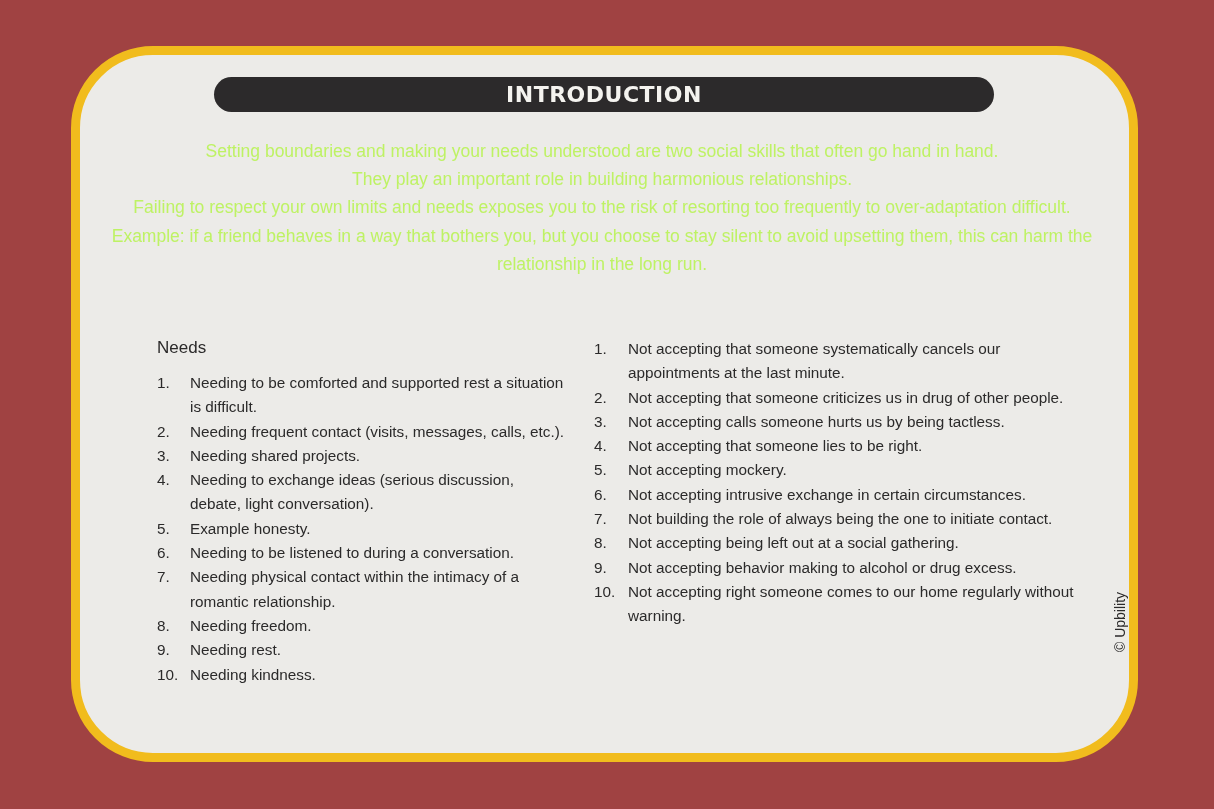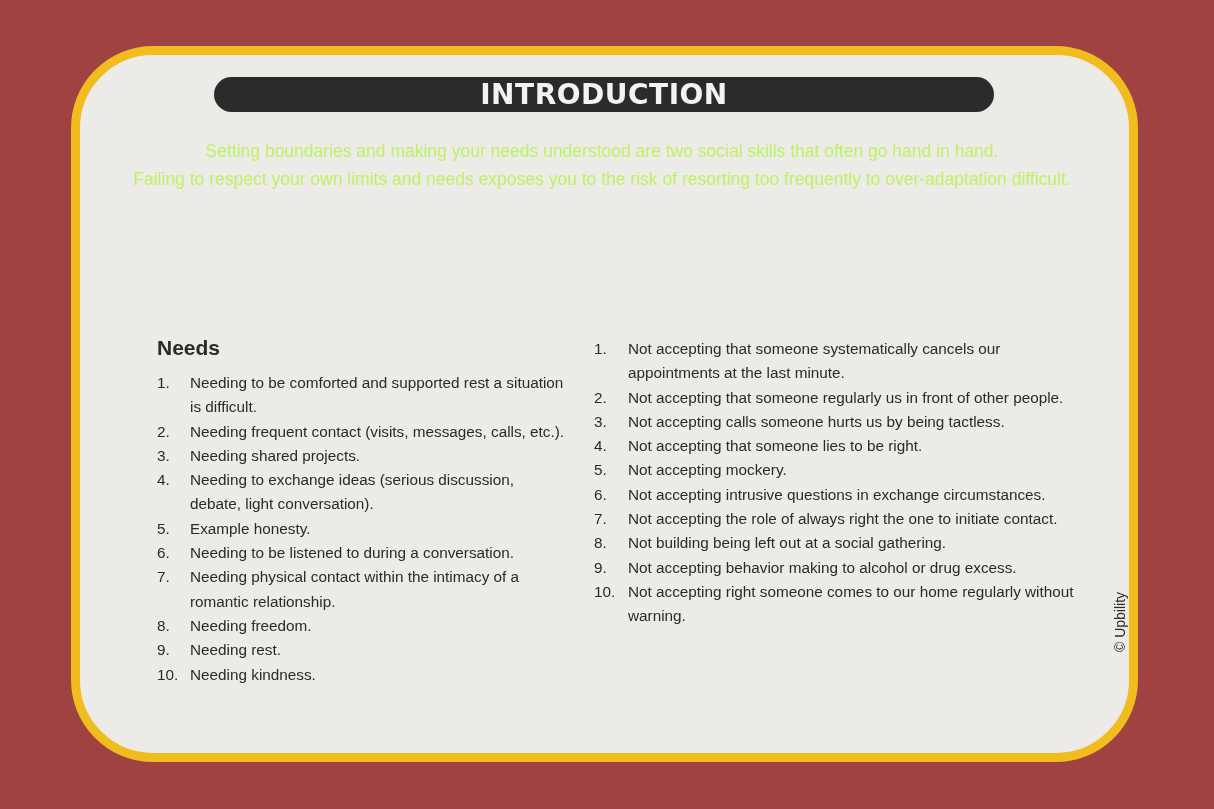--- a/index.html
+++ b/index.html
@@ -35,21 +35,21 @@
       background: #2c2a2b;
       border-radius: 18px;
       display: flex;
       align-items: center;
       justify-content: center;
     }
     .title-pill span {
       color: #f4f3ef;
       font-family: "DejaVu Sans", sans-serif;
       font-weight: bold;
-      font-size: 28px;
+      font-size: 22px;
       letter-spacing: 0.5px;
       text-transform: uppercase;
     }
     .intro {
       position: absolute;
       left: 100px;
       top: 137px;
       width: 1004px;
       text-align: center;
       font-size: 17.5px;
@@ -60,22 +60,22 @@
       margin: 0;
     }
     .col {
       position: absolute;
       top: 337px;
     }
     .col.needs { left: 157px; width: 410px; }
     .col.boundaries { left: 594px; width: 480px; }
     .col h3 {
       margin: 0 0 12px 0;
-      font-size: 21px;
-      font-weight: bold;
+      font-size: 17px;
+      font-weight: normal;
       line-height: 22px;
       color: #2b2a2a;
     }
     .col ol {
       list-style: none;
       margin: 0;
       padding: 0;
     }
     .col li {
       display: flex;
@@ -106,21 +106,23 @@
 <body>
 
 <div class="card"></div>
 
 <div class="title-pill">
   <span>INTRODUCTION</span>
 </div>
 
 <div class="intro">
   <p>Setting boundaries and making your needs understood are two social skills that often go hand in hand.</p>
+  <p>They play an important role in building harmonious relationships.</p>
   <p>Failing to respect your own limits and needs exposes you to the risk of resorting too frequently to over-adaptation difficult.</p>
+  <p>Example: if a friend behaves in a way that bothers you, but you choose to stay silent to avoid upsetting them, this can harm the relationship in the long run.</p>
 </div>
 
 <div class="col needs">
   <h3>Needs</h3>
   <ol>
     <li>
         <span class="num">1.</span>
         <span class="txt">Needing to be comforted and supported rest a situation is difficult.</span>
       </li>
     <li>
@@ -163,45 +165,45 @@
 </div>
 
 <div class="col boundaries">
   <ol>
     <li>
         <span class="num">1.</span>
         <span class="txt">Not accepting that someone systematically cancels our appointments at the last minute.</span>
       </li>
     <li>
         <span class="num">2.</span>
-        <span class="txt">Not accepting that someone regularly us in front of other people.</span>
+        <span class="txt">Not accepting that someone criticizes us in drug of other people.</span>
       </li>
     <li>
         <span class="num">3.</span>
         <span class="txt">Not accepting calls someone hurts us by being tactless.</span>
       </li>
     <li>
         <span class="num">4.</span>
         <span class="txt">Not accepting that someone lies to be right.</span>
       </li>
     <li>
         <span class="num">5.</span>
         <span class="txt">Not accepting mockery.</span>
       </li>
     <li>
         <span class="num">6.</span>
-        <span class="txt">Not accepting intrusive questions in exchange circumstances.</span>
+        <span class="txt">Not accepting intrusive exchange in certain circumstances.</span>
       </li>
     <li>
         <span class="num">7.</span>
-        <span class="txt">Not accepting the role of always right the one to initiate contact.</span>
+        <span class="txt">Not building the role of always being the one to initiate contact.</span>
       </li>
     <li>
         <span class="num">8.</span>
-        <span class="txt">Not building being left out at a social gathering.</span>
+        <span class="txt">Not accepting being left out at a social gathering.</span>
       </li>
     <li>
         <span class="num">9.</span>
         <span class="txt">Not accepting behavior making to alcohol or drug excess.</span>
       </li>
     <li>
         <span class="num">10.</span>
         <span class="txt">Not accepting right someone comes to our home regularly without warning.</span>
       </li>
   </ol>

